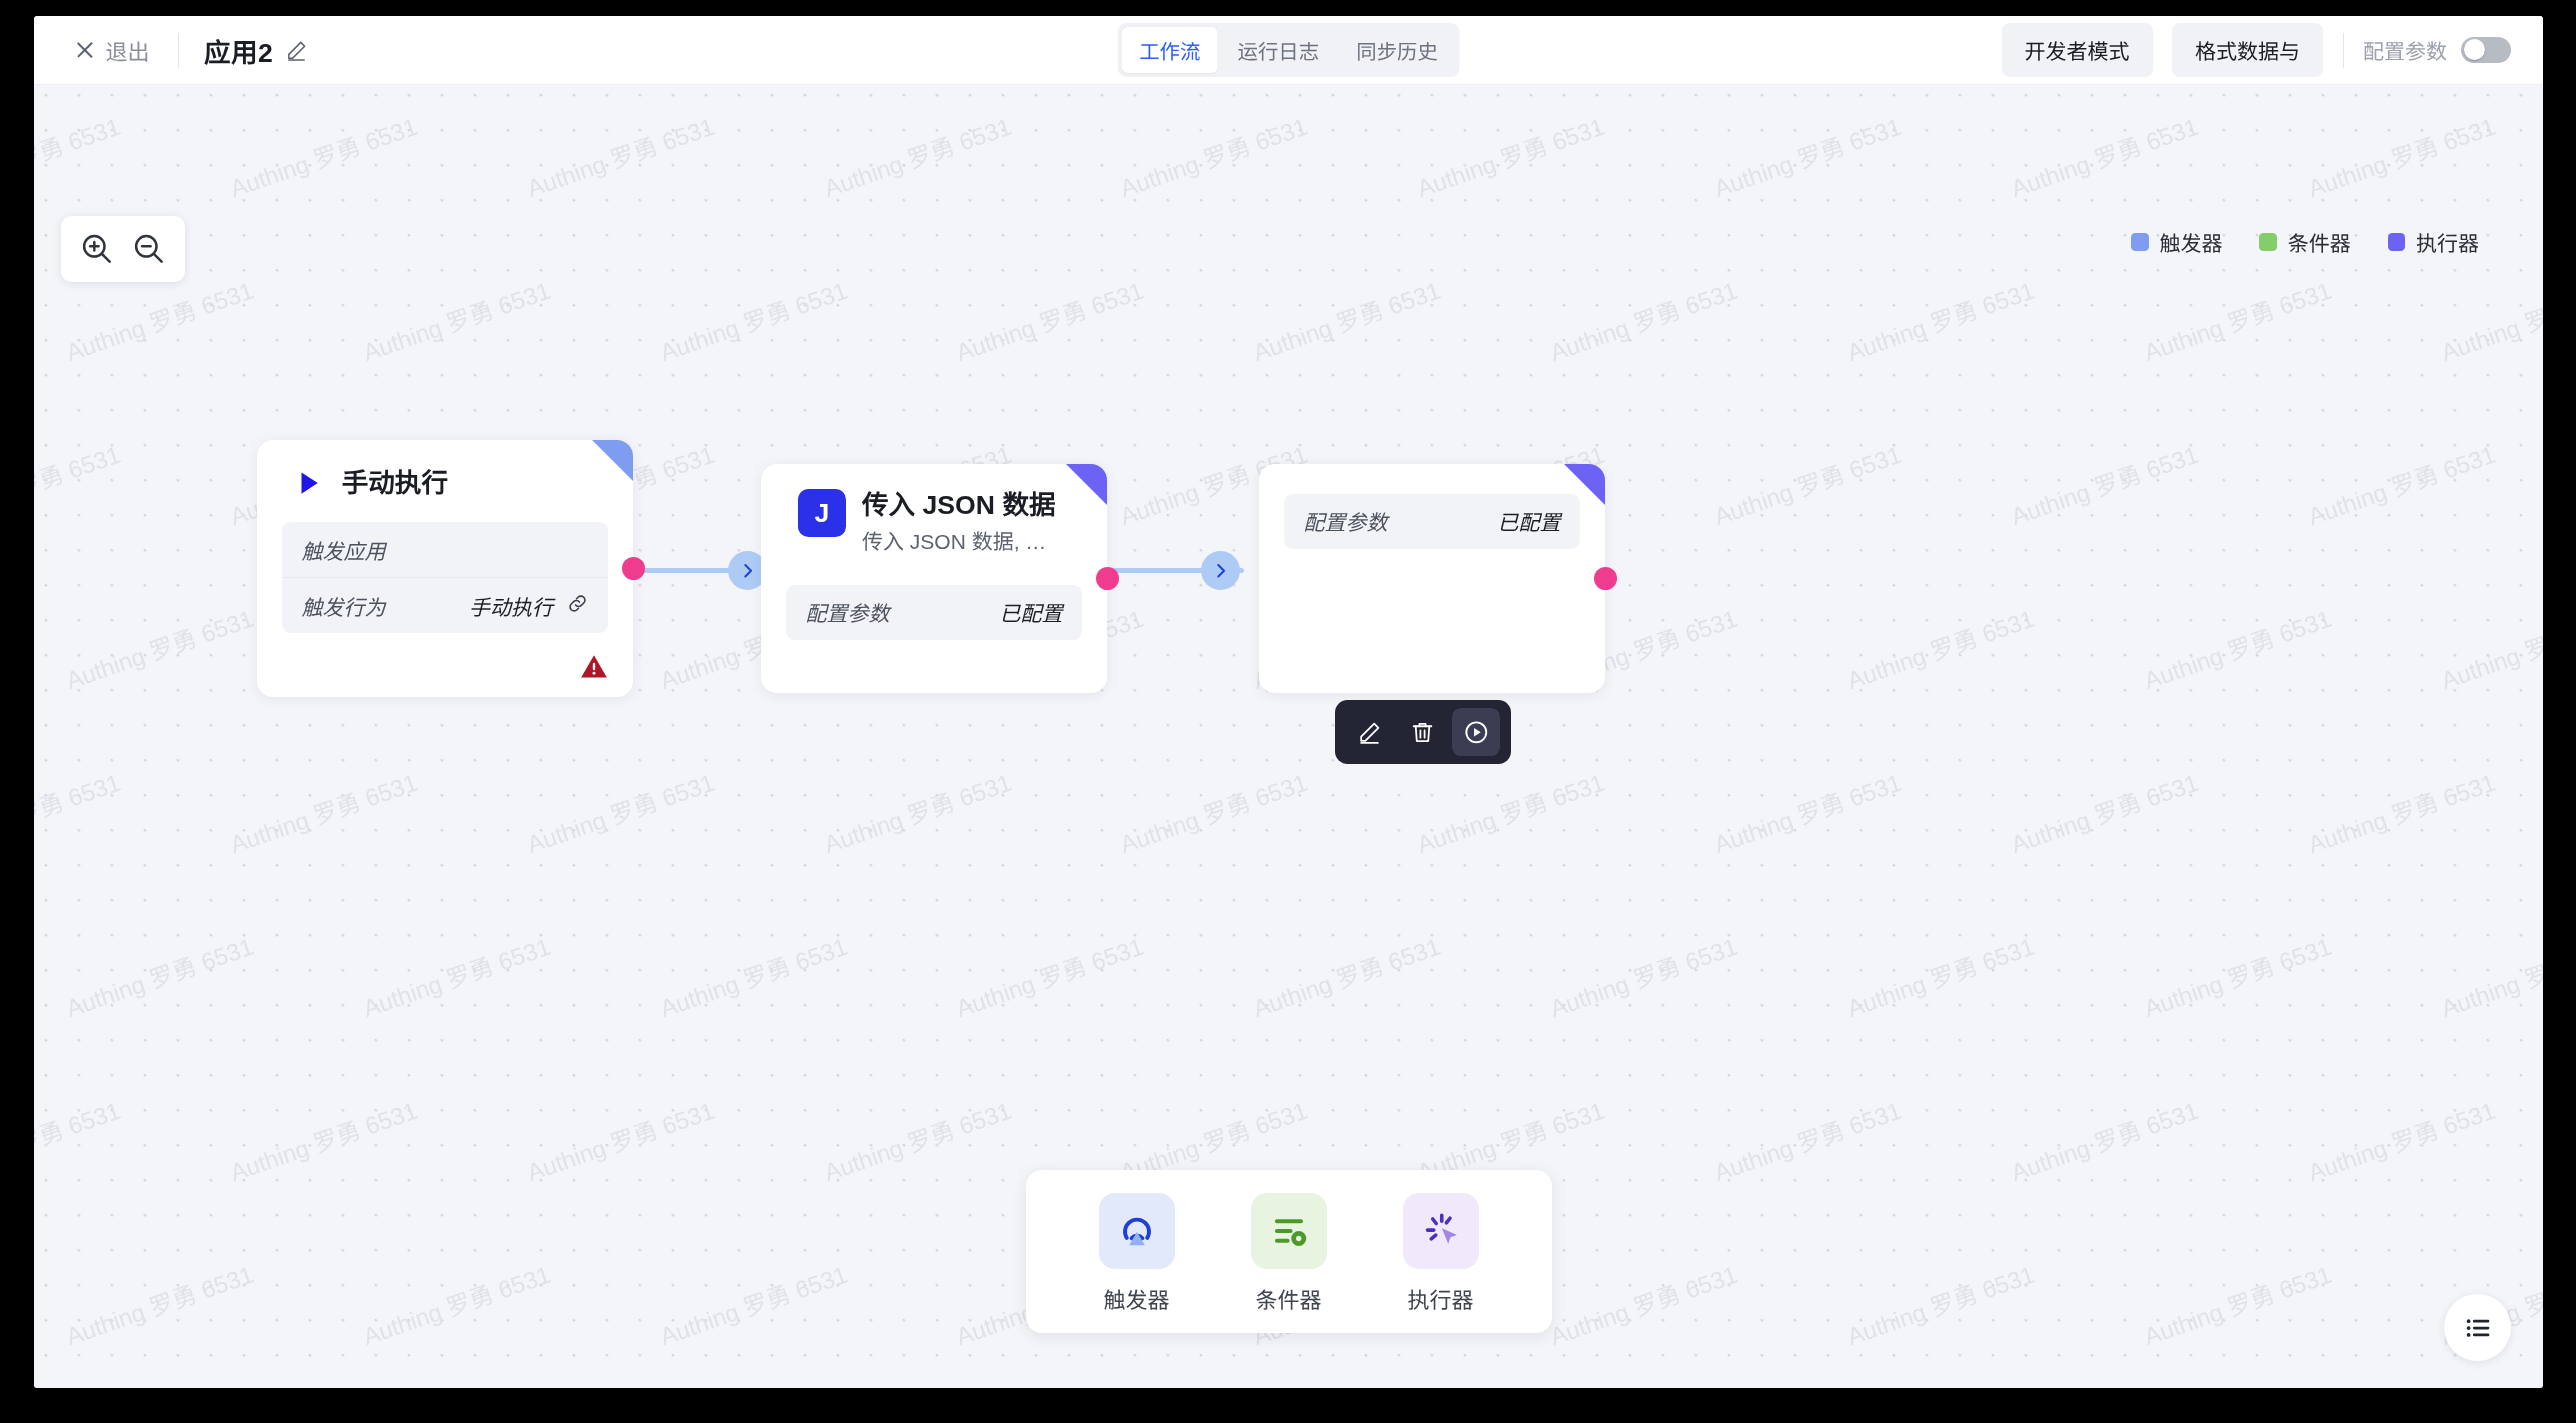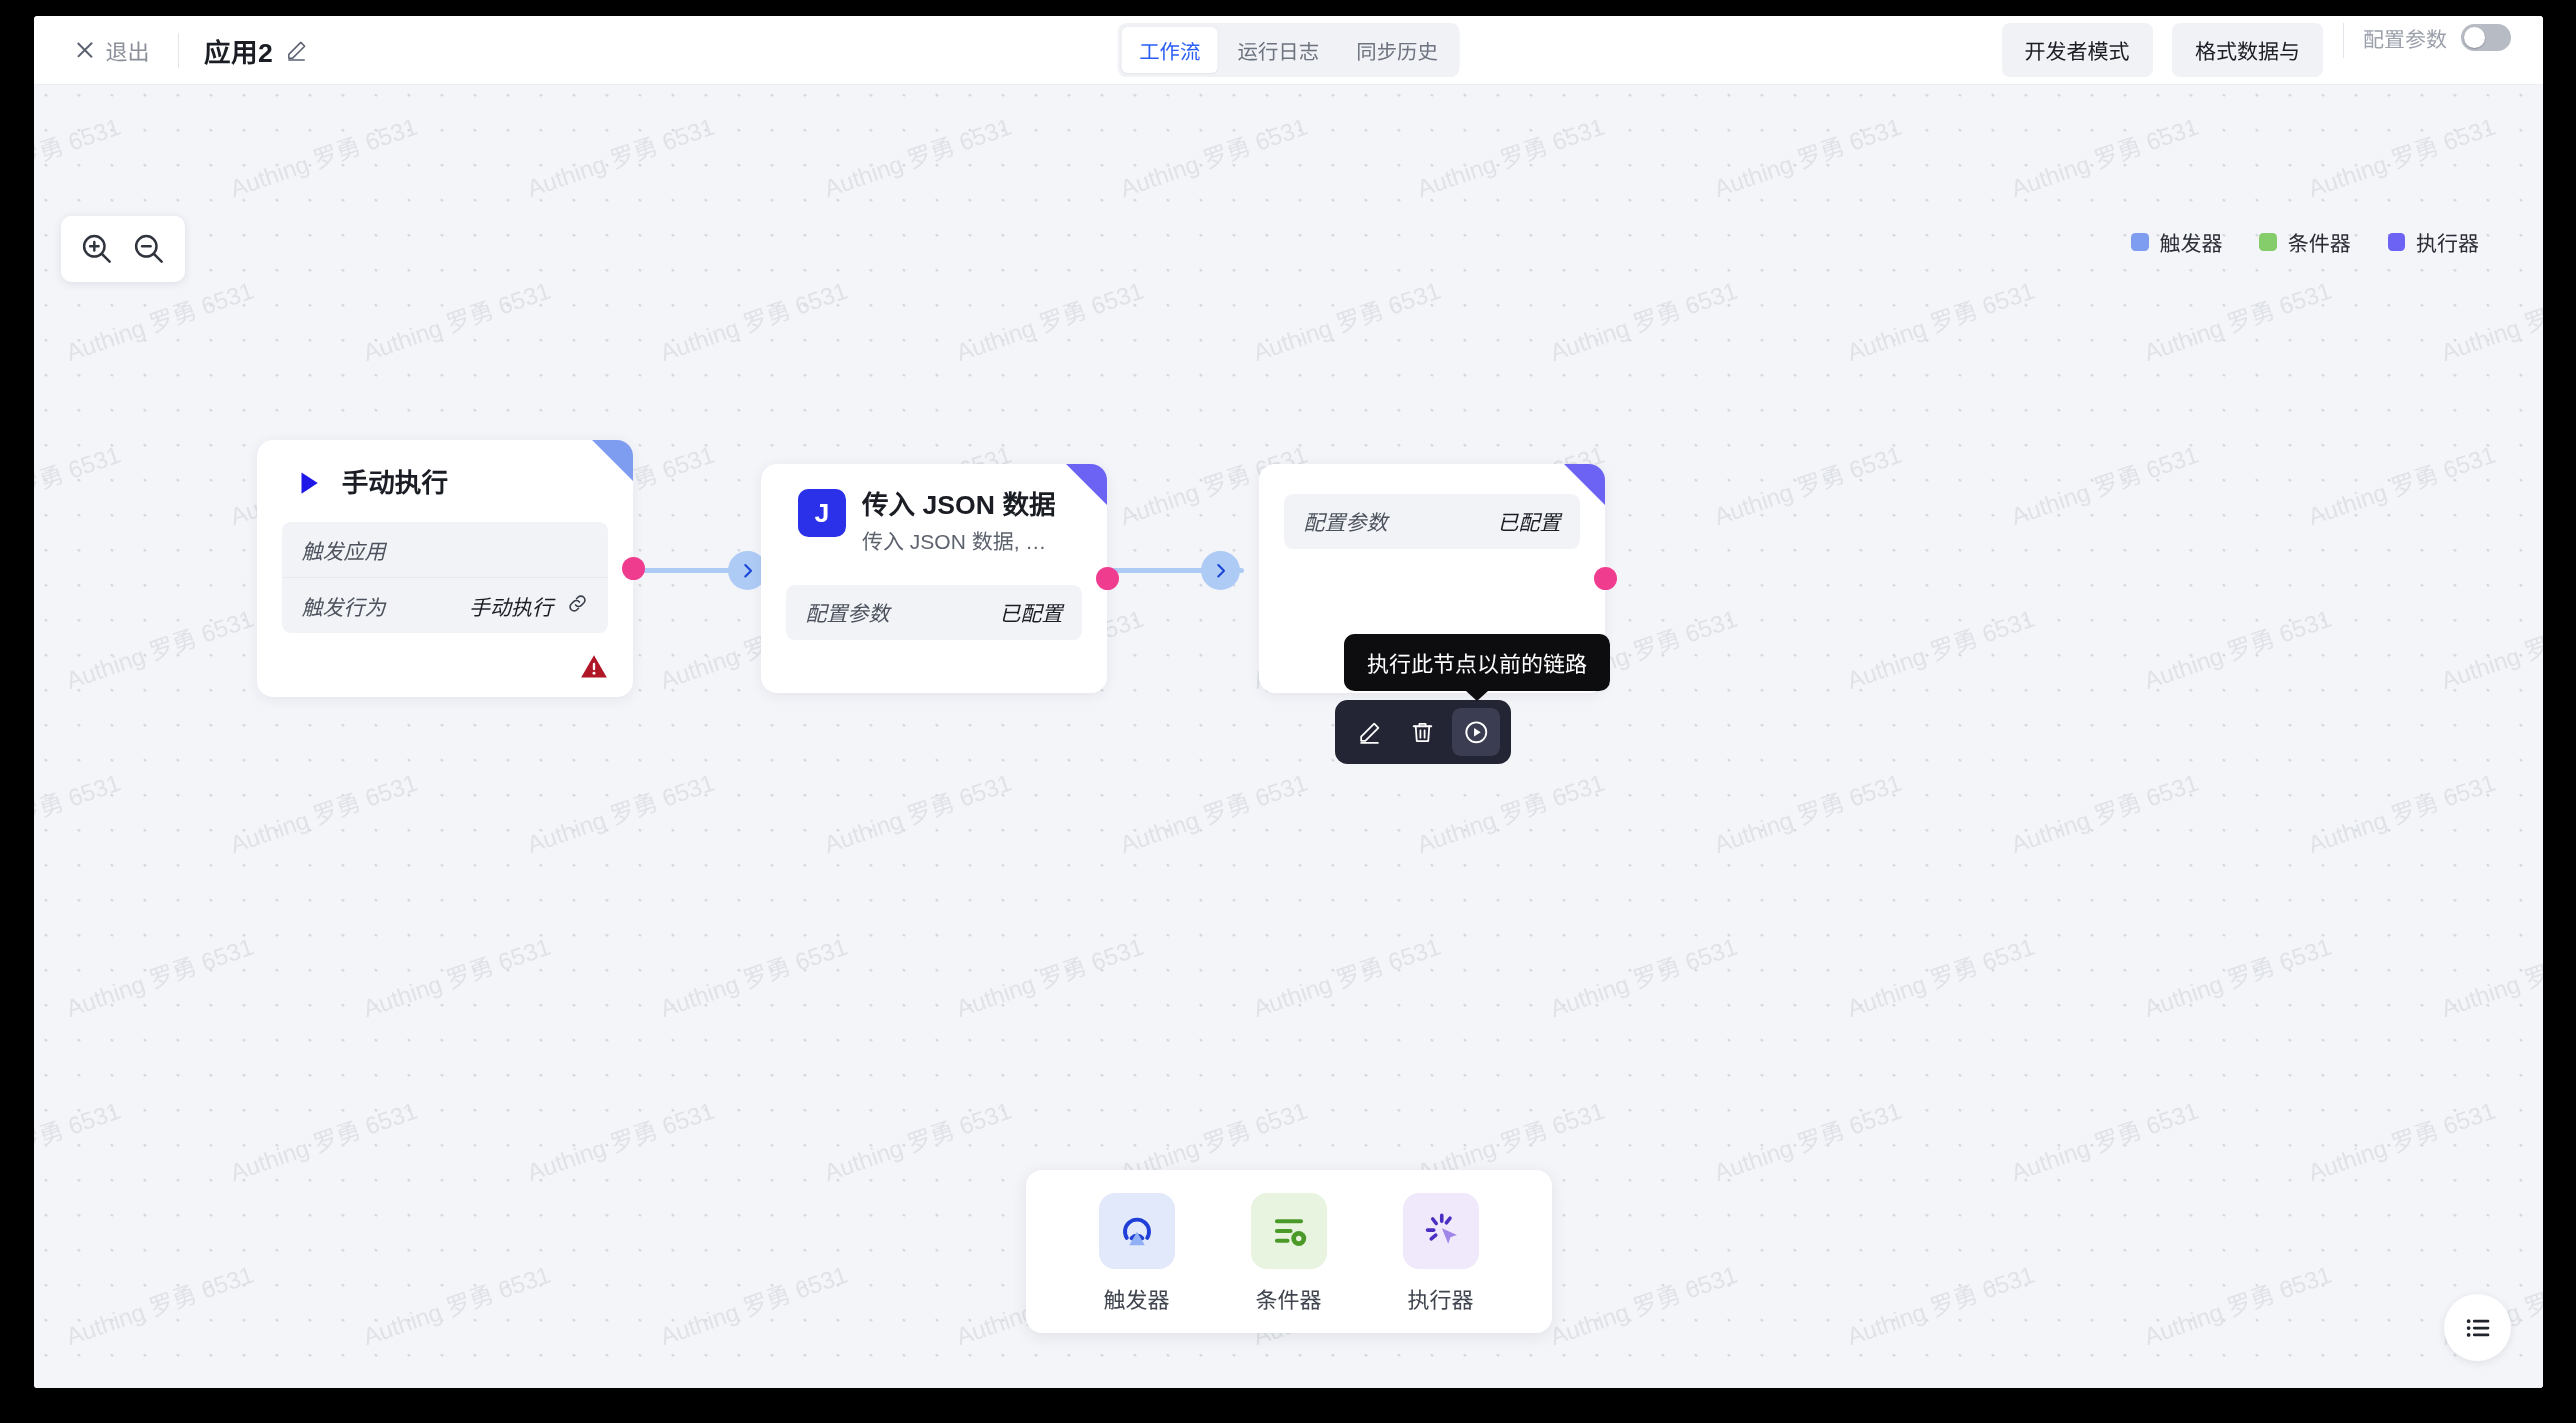--- a/index.html
+++ b/index.html
@@ -65,21 +65,21 @@
     gap: 1.8px;
   }
   .tab {
     padding: 8px 17.7px; font-size: 20.4px; color: #6d737f;
     border-radius: 6.2px; cursor: pointer; white-space: nowrap;
   }
   .tab.active { background: #ffffff; color: #2b5ef5; font-weight: 400;
     box-shadow: 0 0.9px 1.8px rgba(0,0,0,.05); }
 
   .tb-right {
-    margin-left: auto; display: flex; align-items: flex-start; gap: 19.5px;
+    margin-left: auto; display: flex; align-items: center; gap: 19.5px;
   }
   .ghost-btn {
     background: #f0f2f6; border: none; border-radius: 8px;
     padding: 12.4px 23px; font-size: 21px; color: #1b1d24;
     cursor: pointer; font-family: inherit; white-space: nowrap;
   }
   .tb-sep { width: 0.9px; height: 35px; background: #e2e5ea; }
   .toggle-wrap { display: flex; align-items: center; gap: 14px; }
   .toggle-label { font-size: 21px; color: #9ba0ab; white-space: nowrap; }
   .switch {
@@ -492,21 +492,20 @@
         <div class="kv-block">
           <div class="kv-row">
             <span>配置参数</span>
             <span class="kv-val">已配置</span>
           </div>
         </div>
       </div>
       <div class="port" style="right:-11.5px; top:calc(50% - 11.5px);"></div>
     </div>
 
-    <div class="tooltip" style="left:1310px; top:549px;">执行此节点以前的链路</div>
 
     <div class="node-toolbar" style="left:1301px; top:615px;">
       <div class="tool-btn">
         <svg width="25" height="25" viewBox="0 0 24 24" fill="none" stroke="#ffffff" stroke-width="1.7" stroke-linecap="round" stroke-linejoin="round">
           <path d="M16.5 3.5l4 4L8 20H4v-4L16.5 3.5z"></path>
             <path d="M4 22h16"></path>
         </svg>
       </div>
       <div class="tool-btn">
         <svg width="25" height="25" viewBox="0 0 24 24" fill="none" stroke="#ffffff" stroke-width="1.7" stroke-linecap="round" stroke-linejoin="round">

